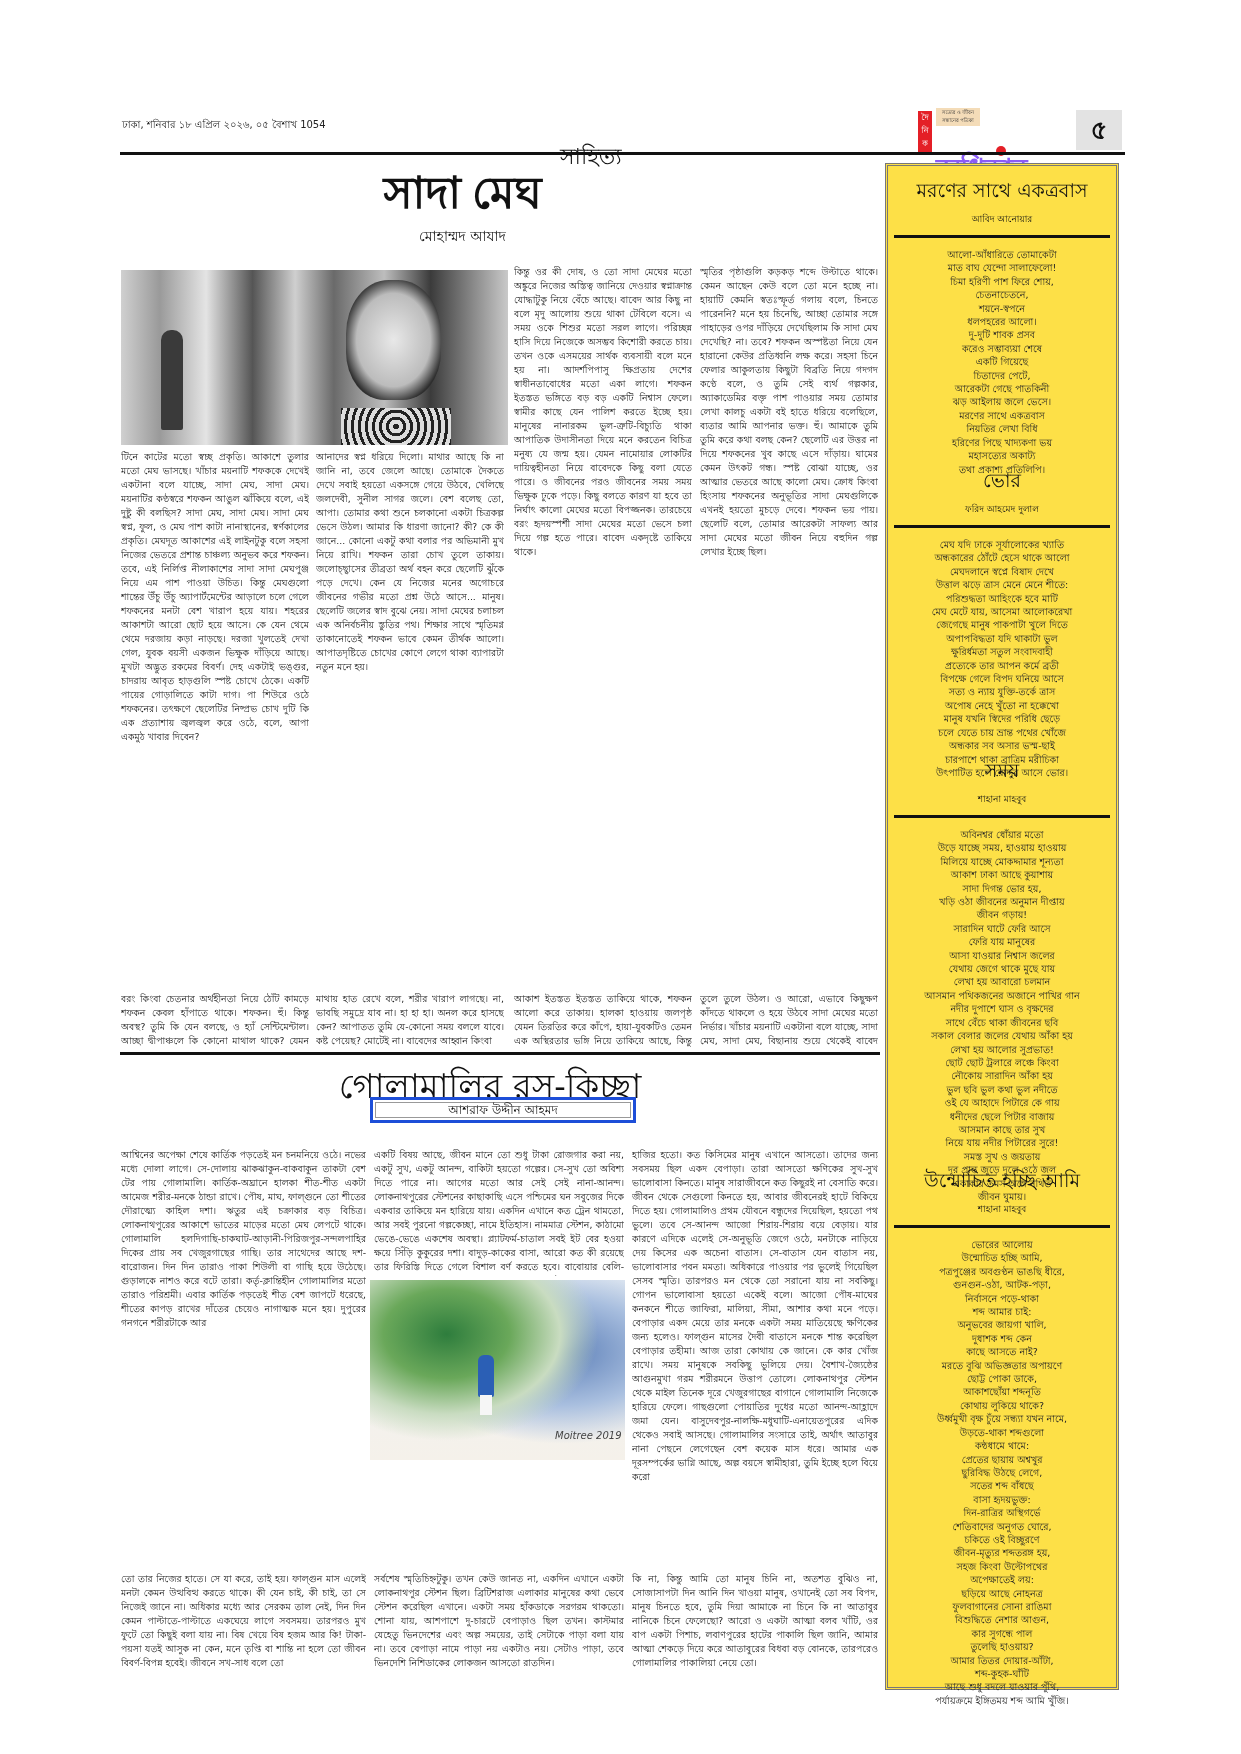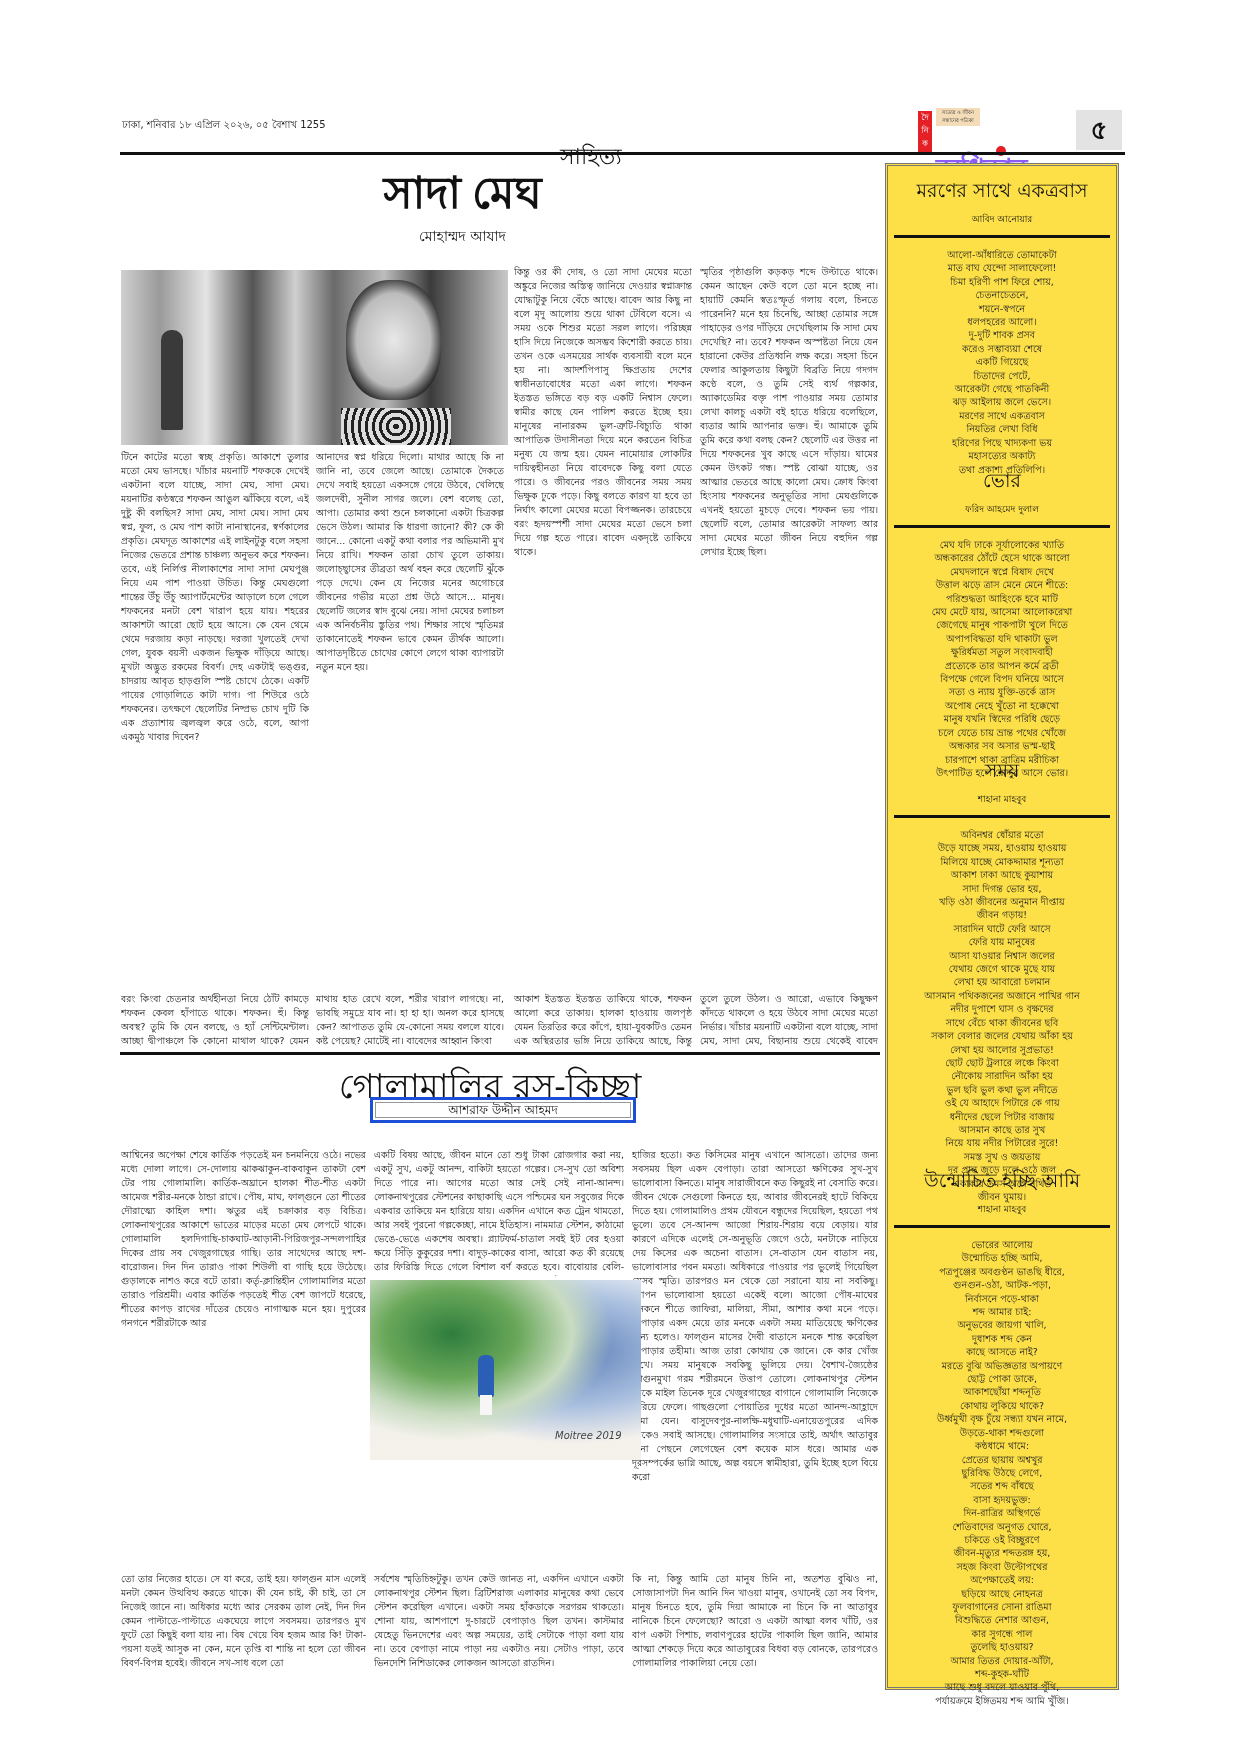--- a/index.html
+++ b/index.html
@@ -24,29 +24,29 @@
   .col p { margin:0; }
   .sidebar-box { left:885px; top:163px; width:234px; height:1527px; border:3px double #777; background:#fde047; box-sizing:border-box; }
   .poem { position:absolute; left:0; width:100%; text-align:center; }
   .poem-title { font-size:19px; font-family:"DejaVu Serif", serif; }
   .poem-author { font-size:9px; margin-top:4px; }
   .poem-rule { height:3px; background:#111; margin:8px 6px 10px 6px; }
   .poem-line { font-size:9.5px; line-height:13.4px; color:#222; }
   .story2-rule { left:120px; top:1052px; width:760px; height:3px; background:#111; }
   .story2-title { left:280px; top:1060px; width:420px; text-align:center; font-size:34px; font-family:"DejaVu Serif", serif; }
   .byline2 { left:370px; top:1097px; width:260px; height:20px; border:3px solid #1d4ed8; text-align:center; font-size:12px; line-height:20px; box-shadow:inset 0 0 0 2px #fff, inset 0 0 0 3px #999; }
-  .img2 { left:370px; top:1280px; width:255px; height:180px; background:radial-gradient(ellipse at 30% 30%,#2e7d3d 0%,#6aa85a 25%,#c9dcc1 45%,transparent 60%), radial-gradient(ellipse at 75% 40%,#5c7fb8 0%,#a9bfdf 35%,transparent 60%), linear-gradient(180deg,#eef2f6 0%,#f5f1ea 100%);padding-left:16px; }
+  .img2 { left:370px; top:1280px; width:255px; height:180px; background:radial-gradient(ellipse at 30% 30%,#2e7d3d 0%,#6aa85a 25%,#c9dcc1 45%,transparent 60%), radial-gradient(ellipse at 75% 40%,#5c7fb8 0%,#a9bfdf 35%,transparent 60%), linear-gradient(180deg,#eef2f6 0%,#f5f1ea 100%); }
   .img2 .person { position:absolute; left:108px; top:75px; width:16px; height:42px; background:#2b5fb5; border-radius:6px 6px 2px 2px; }
   .img2 .legs { position:absolute; left:110px; top:115px; width:12px; height:20px; background:#f6f6f6; }
   .img2 .sig { position:absolute; left:185px; top:150px; font-size:10px; font-style:italic; color:#444; }
 </style>
 </head>
 <body>
 
-<div class="abs dateline">ঢাকা, শনিবার ১৮ এপ্রিল ২০২৬, ০৫ বৈশাখ 1255</div>
+<div class="abs dateline">ঢাকা, শনিবার ১৮ এপ্রিল ২০২৬, ০৫ বৈশাখ 1054</div>
 <div class="abs section-title">সাহিত্য</div>
 <div class="abs masthead">
   <div class="mast-vert">
     <div>দৈ</div>
     <div>নি</div>
     <div>ক</div>
   </div>
   <div class="mast-tag">সত্যের ও জীবন সন্ধানের পত্রিকা</div>
   <div class="mast-logo">অধিকার</div>
   <div class="mast-dot"></div>

